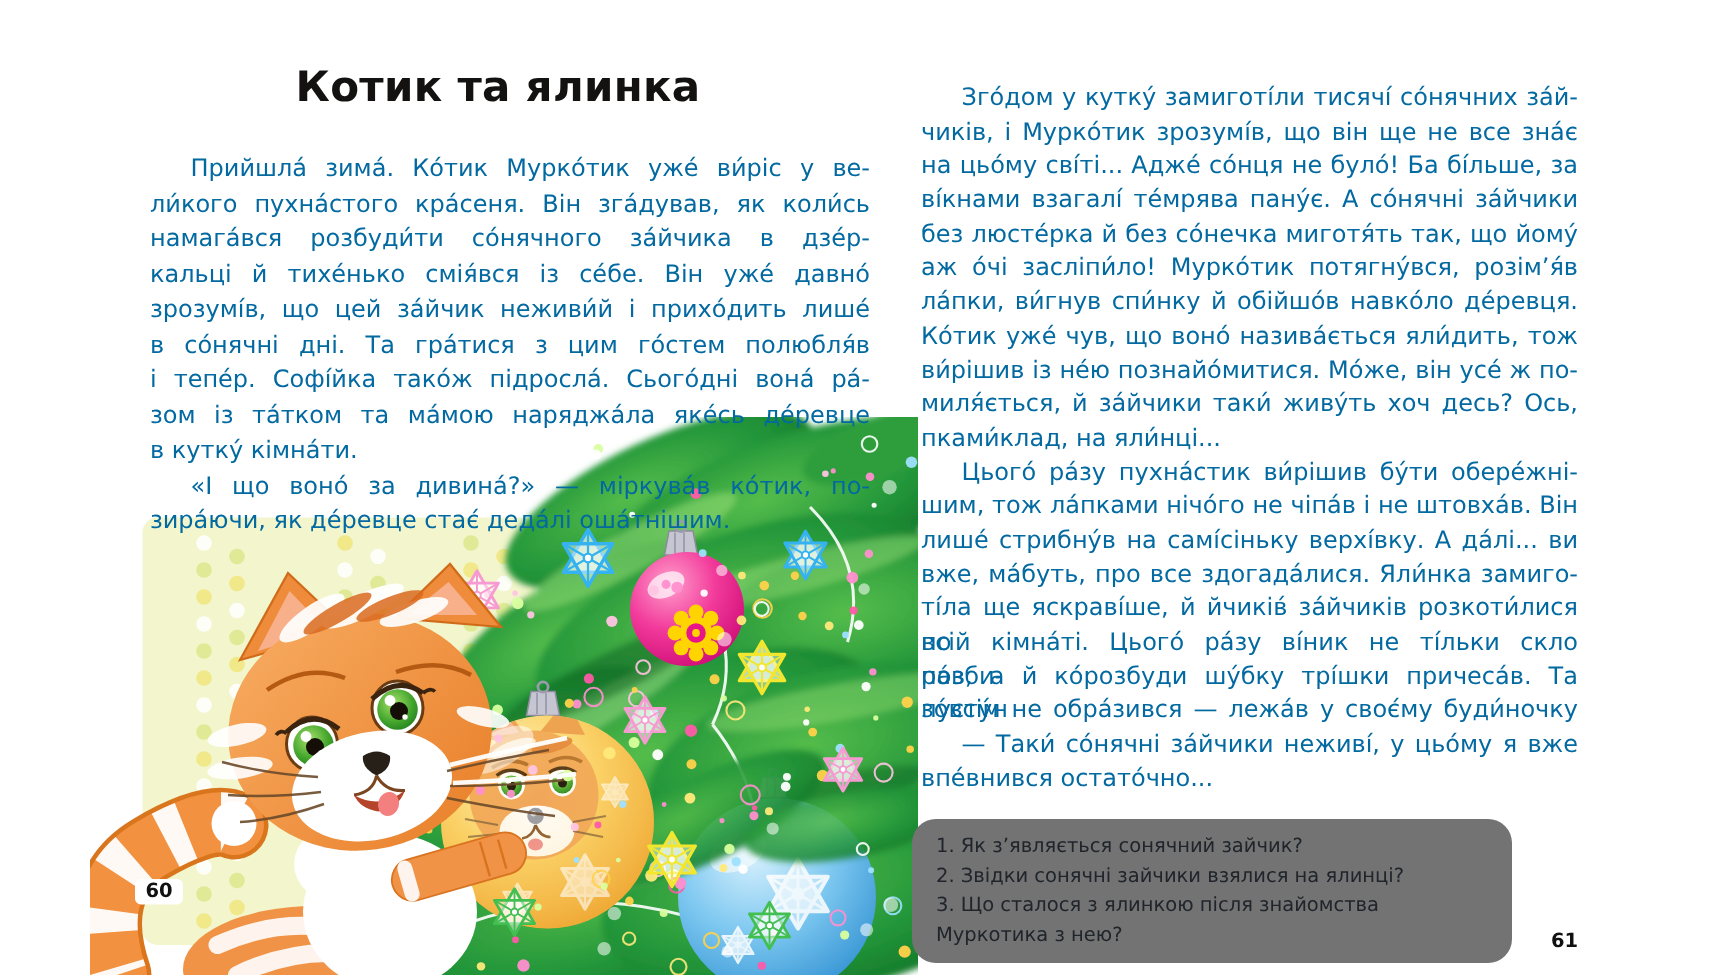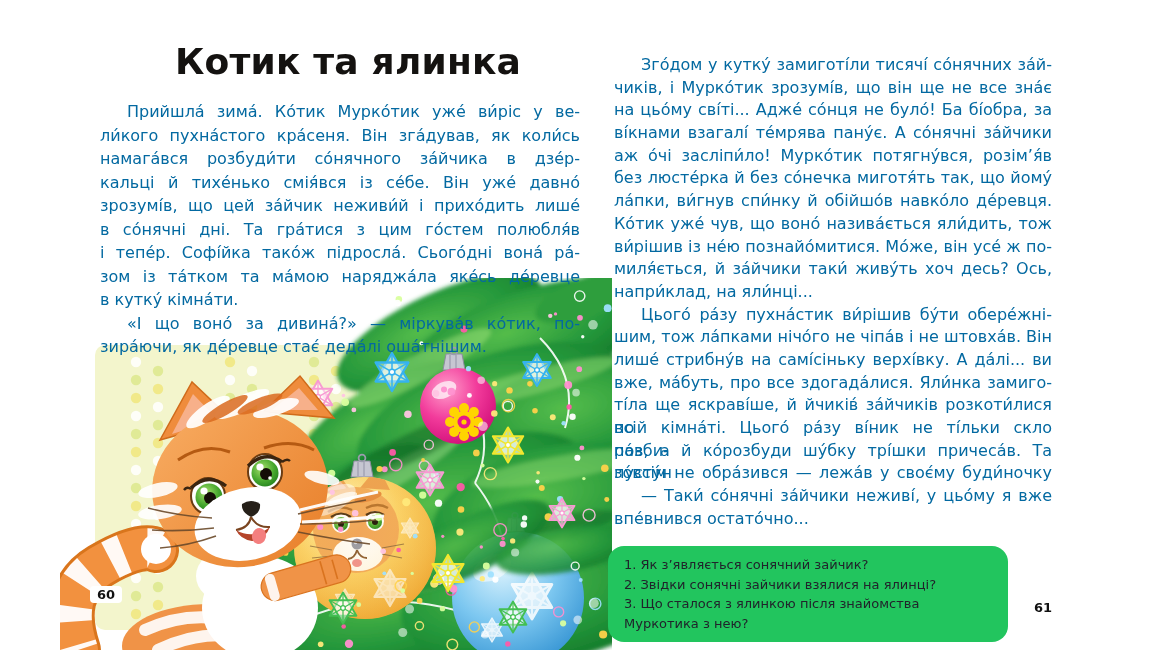--- a/index.html
+++ b/index.html
@@ -3,38 +3,38 @@
 <meta charset="utf-8">
 <style>
   html,body{margin:0;padding:0;background:#fff;}
   body{width:1156px;height:650px;overflow:hidden;position:relative;
        font-family:"DejaVu Sans","Liberation Sans",sans-serif;color:#161412;}
   .spread{position:absolute;inset:0;}
   .page{position:absolute;top:0;bottom:0;}
   .page.left{left:0;width:600px;}
   .page.right{left:600px;width:556px;}
 
-  .story-title{position:absolute;left:108px;top:41px;width:480px;margin:0;
-    font-size:36px;font-weight:bold;text-align:center;letter-spacing:.2px;color:#141210;}
+  .story-title{position:absolute;left:92px;top:41px;width:480px;margin:0;
+    font-size:28px;font-weight:bold;text-align:center;letter-spacing:.2px;color:#141210;}
 
   .text-col{position:absolute;font-size:16px;color:#0369a1;z-index:3;margin-top:16px;}
   .text-col.left-col{left:100px;top:84px;width:480px;}
   .text-col.right-col{left:14px;top:38px;width:438px;}
   .left-col .line{line-height:23.5px;height:23.5px;}
   .right-col .line{line-height:22.7px;height:22.7px;}
   .line{text-align:justify;text-align-last:justify;white-space:normal;}
   .line.last{text-align-last:left;}
   .line.first{text-indent:27px;}
 
   .pageno{position:absolute;font-size:13px;font-weight:bold;color:#111;z-index:6;}
   .pageno.p-left{left:90px;top:586px;background:#fff;border-radius:4px;padding:1px 7px;text-align:center;}
-  .pageno.p-right{left:434px;top:600px;}
+  .pageno.p-right{left:434px;top:620px;}
 
   .questions-box{position:absolute;left:8px;top:546px;width:372px;
-    background:#22c55e;border-radius:16px;padding:9px 12px 9px 16px;z-index:4;}
+    background:#737373;border-radius:16px;padding:9px 12px 9px 16px;z-index:4;}
   .question-line{font-size:13px;line-height:19.5px;color:#20242b;}
 
   .illustration{position:absolute;left:60px;top:278px;width:552px;height:372px;z-index:1;}
   .illustration svg{display:block;}
 </style>
 </head>
 <body>
 
 <div class="spread">
 
@@ -542,29 +542,29 @@
     </div>
 
     <span class="pageno p-left">60</span>
   </section>
 
   <section class="page right">
     <div class="text-col right-col">
         <div class="para">
           <div class="line first">Зго́дом у кутку́ замиготі́ли тисячі́ со́нячних за́й-</div>
           <div class="line">чиків, і Мурко́тик зрозумі́в, що він ще не все зна́є</div>
-          <div class="line">на цьо́му сві́ті... Адже́ со́нця не було́! Ба бі́обра, за</div>
+          <div class="line">на цьо́му сві́ті... Адже́ со́нця не було́! Ба бі́льше, за</div>
           <div class="line">ві́кнами взагалі́ те́мрява пану́є. А со́нячні за́йчики</div>
+          <div class="line">без люсте́рка й без со́нечка миготя́ть так, що йому́</div>
           <div class="line">аж о́чі засліпи́ло! Мурко́тик потягну́вся, розім’я́в</div>
-          <div class="line">без люсте́рка й без со́нечка миготя́ть так, що йому́</div>
           <div class="line">ла́пки, ви́гнув спи́нку й обійшо́в навко́ло де́ревця.</div>
           <div class="line">Ко́тик уже́ чув, що воно́ назива́ється яли́дить, тож</div>
           <div class="line">ви́рішив із не́ю познайо́митися. Мо́же, він усе́ ж по-</div>
           <div class="line">миля́ється, й за́йчики таки́ живу́ть хоч десь? Ось,</div>
-          <div class="line last">напри́клад, на яли́нці...</div>
+          <div class="line last">пками́клад, на яли́нці...</div>
         </div>
         <div class="para">
           <div class="line first">Цього́ ра́зу пухна́стик ви́рішив бу́ти обере́жні-</div>
           <div class="line">шим, тож ла́пками нічо́го не чіпа́в і не штовха́в. Він</div>
           <div class="line">лише́ стрибну́в на самі́сіньку верхі́вку. А да́лі... ви</div>
           <div class="line">вже, ма́буть, про все здогада́лися. Яли́нка замиго-</div>
           <div class="line">ті́ла ще яскраві́ше, й йчиків́ за́йчиків розкоти́лися по</div>
           <div class="line">всій кімна́ті. Цього́ ра́зу ві́ник не ті́льки скло позби-</div>
           <div class="line">ра́в, а й ко́розбуди шу́бку трі́шки причеса́в. Та пусту́н</div>
           <div class="line">зо́всім не обра́зився — лежа́в у своє́му буди́ночку</div>

